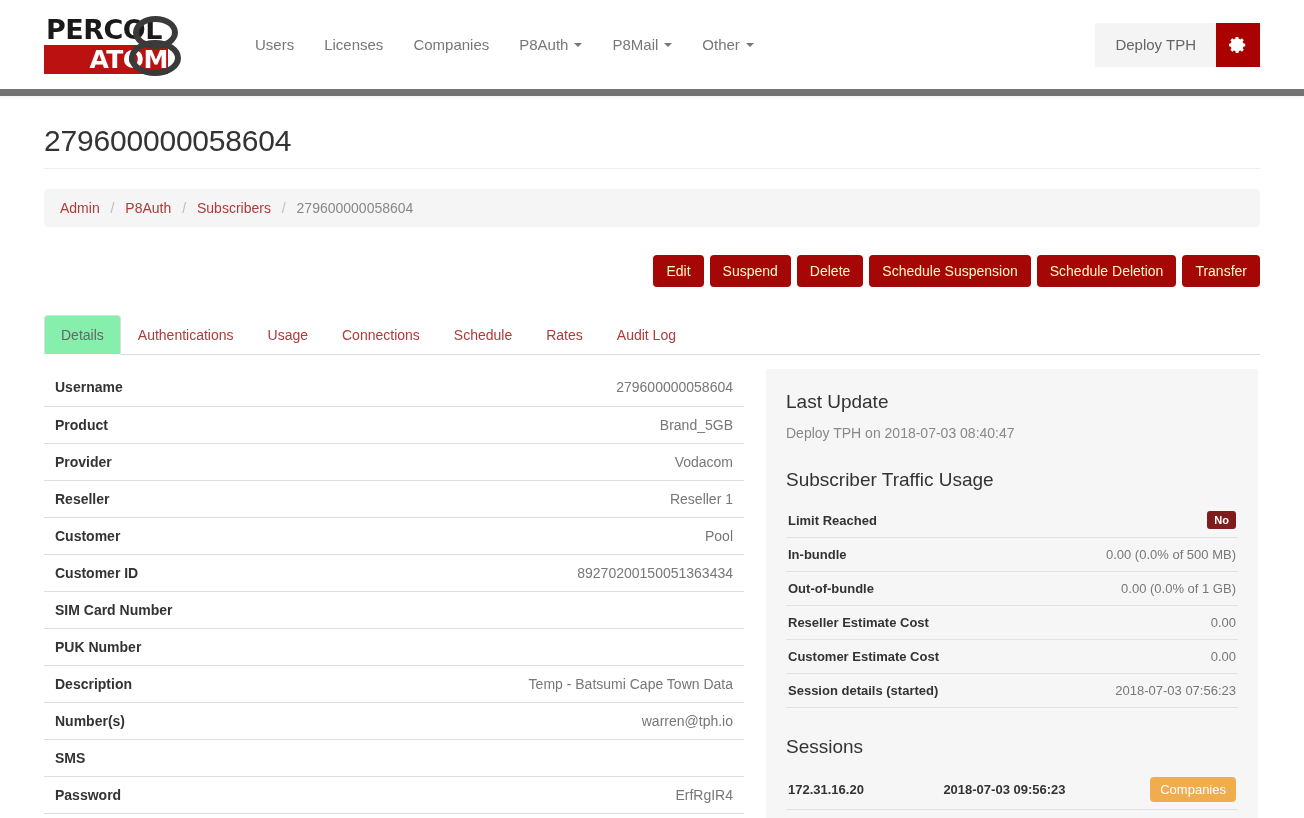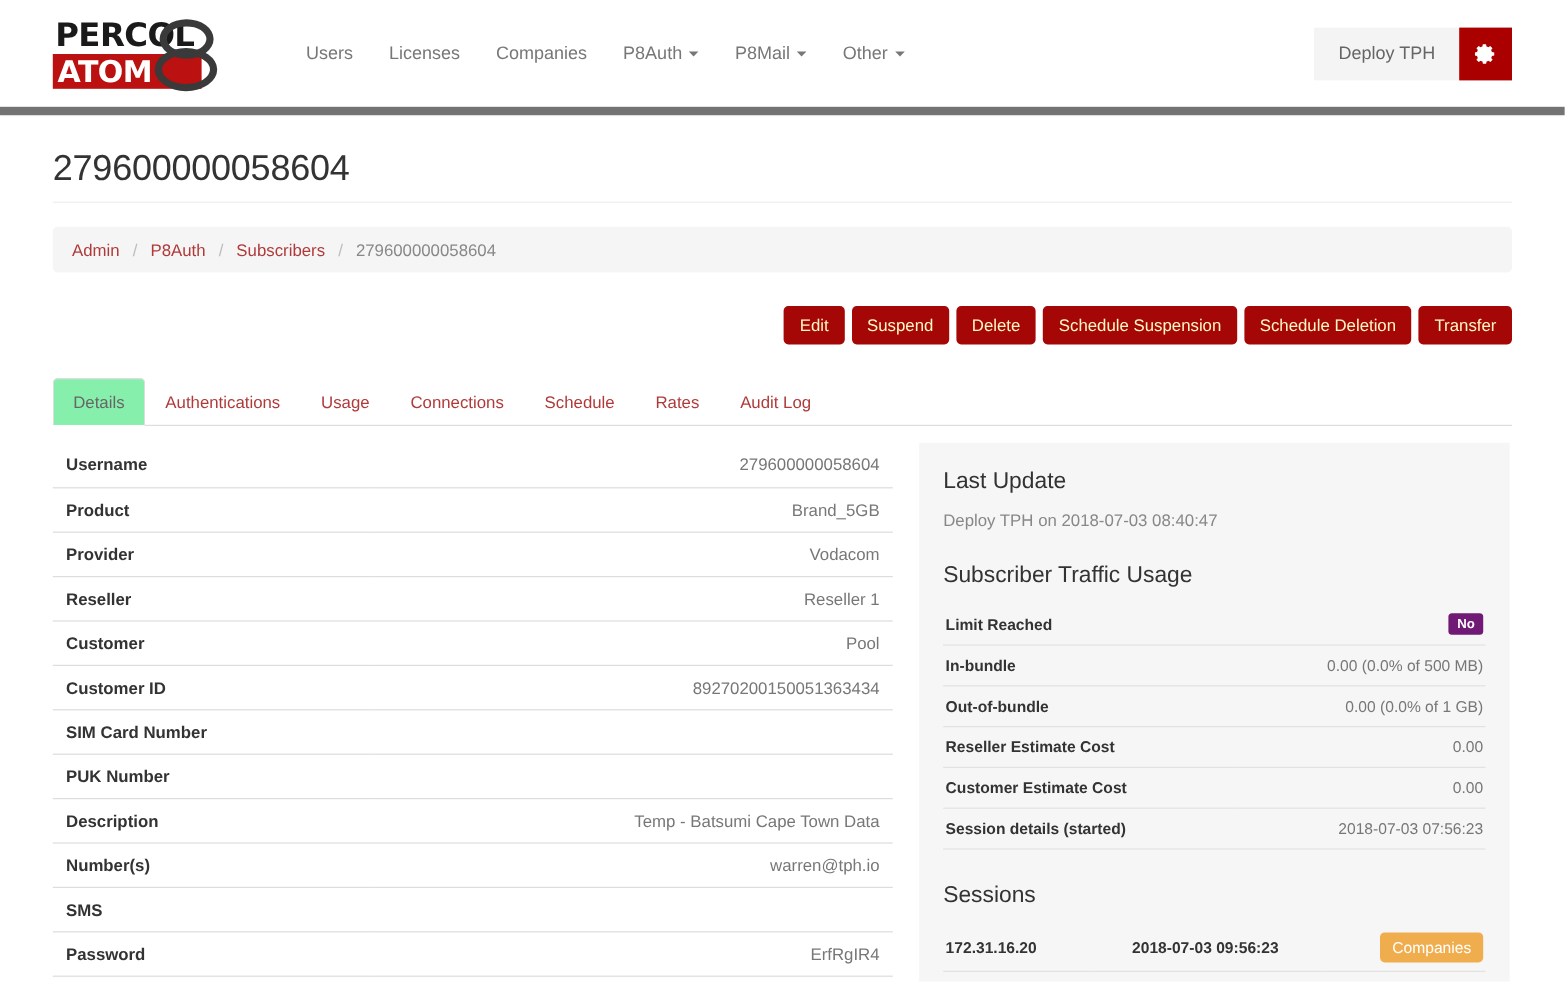--- a/index.html
+++ b/index.html
@@ -42,20 +42,21 @@
     line-height: 28px;
     padding-left: 2px;
   }
   .brand-atom-bar {
     background: #bb1111;
     width: 124px;
     height: 29px;
     display: flex;
     align-items: center;
     margin-top: 1px;
+    justify-content: flex-end;
   }
   .brand-atom {
     font-family: "DejaVu Sans", sans-serif;
     font-weight: bold;
     font-size: 25px;
     color: #ffffff;
     letter-spacing: -0.5px;
     padding-left: 4px;
   }
   .brand-eight {
@@ -225,21 +226,21 @@
     font-size: 13px;
     padding: 8px 2px;
     border-bottom: 1px solid #e2e2e2;
     height: 34px;
   }
   table.usage td.k { font-weight: bold; color: #333333; }
   table.usage td.v { text-align: right; color: #777777; font-weight: normal; }
 
   .badge-no {
     display: inline-block;
-    background: #701a75;
+    background: #7f1d1d;
     color: #ffffff;
     font-size: 11px;
     font-weight: bold;
     border-radius: 3px;
     padding: 3px 7px;
     line-height: 12px;
   }
 
   table.sessions { width: 100%; border-collapse: collapse; }
   table.sessions td {

